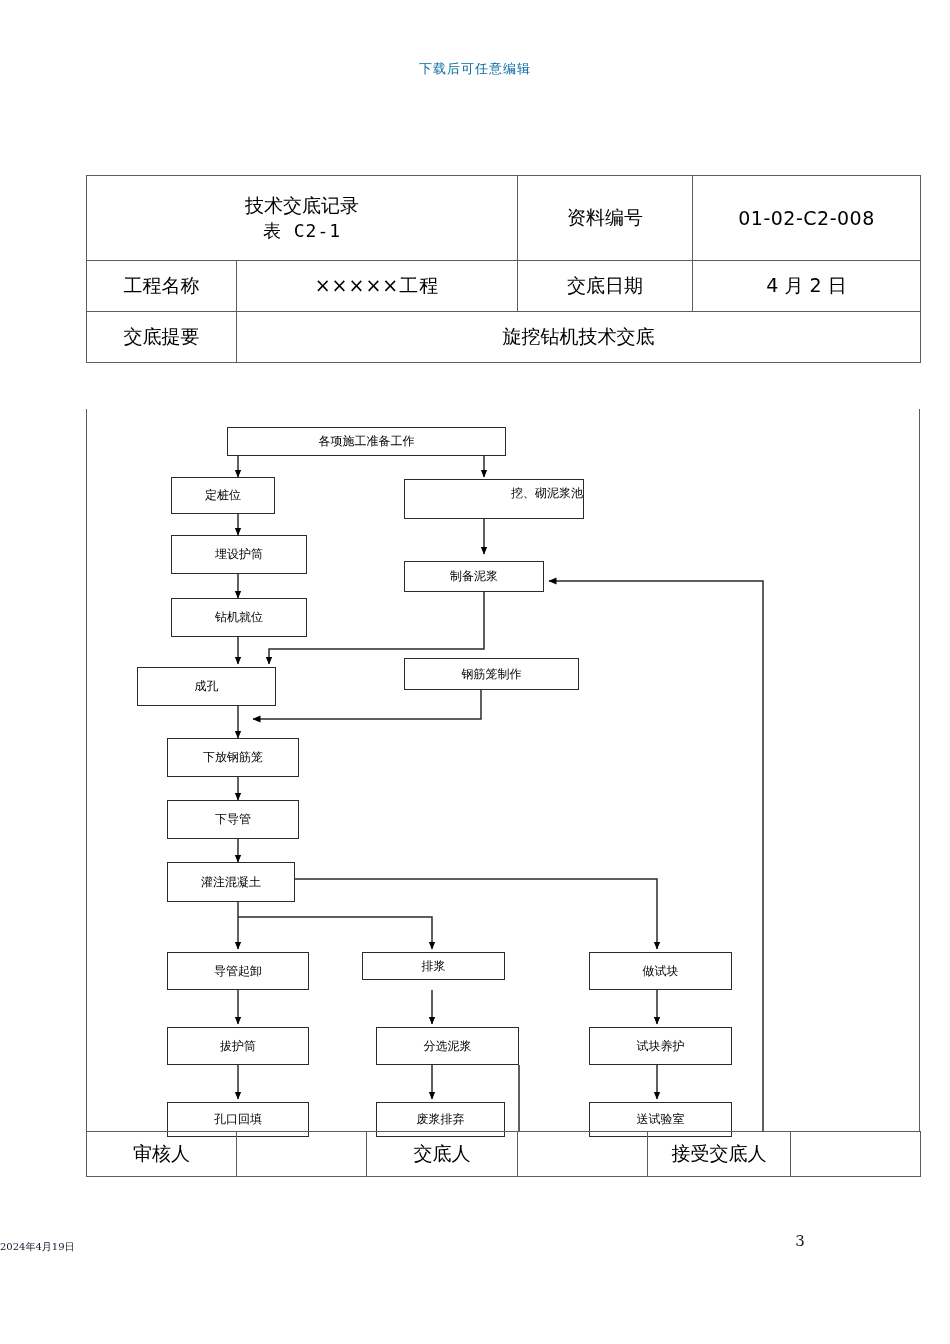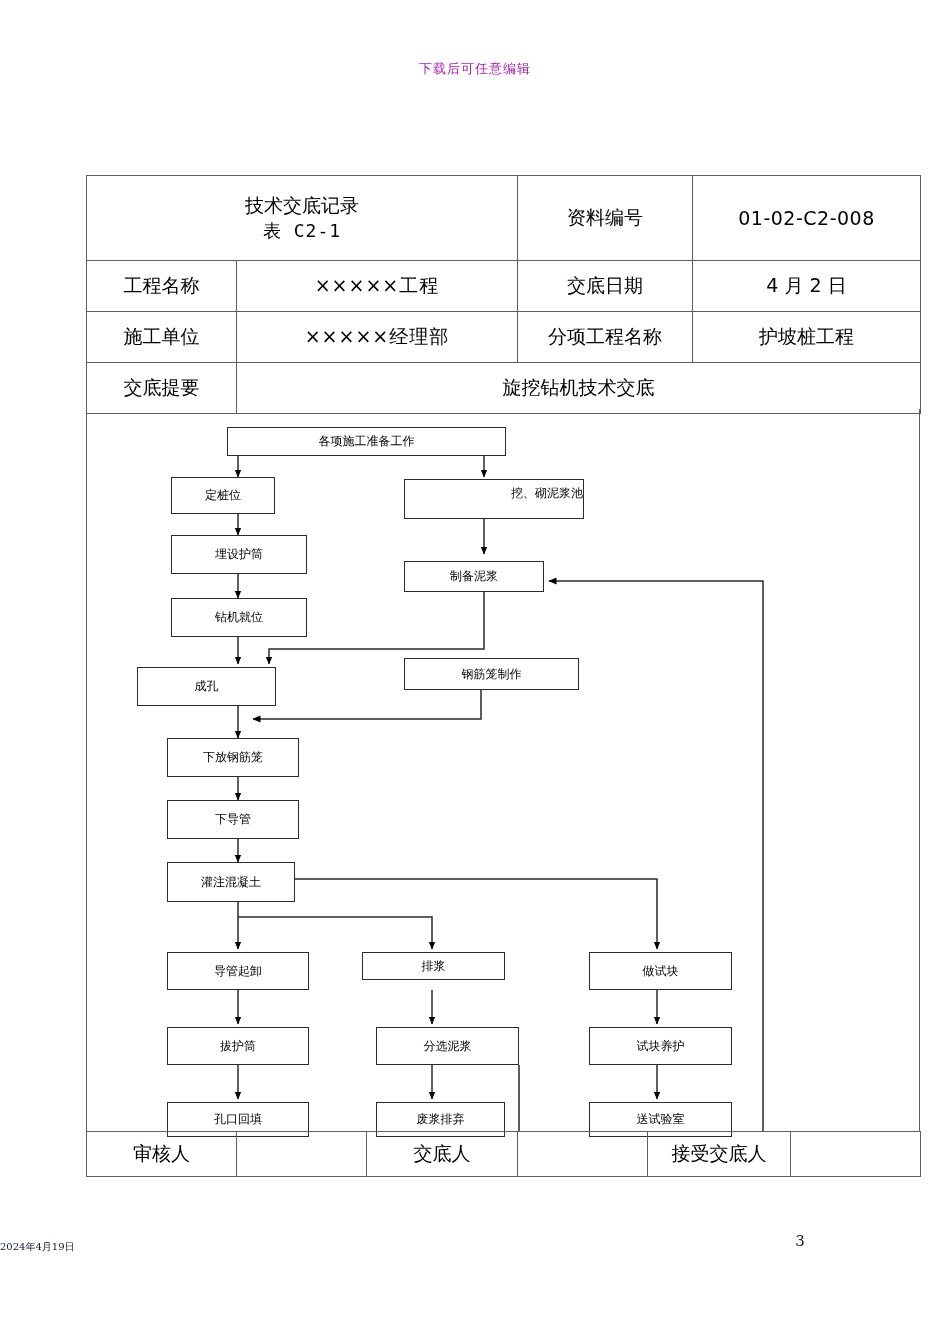--- a/index.html
+++ b/index.html
@@ -17,21 +17,21 @@
   }
 
   
   .page-header {
     position: absolute;
     top: 60px;
     left: 0;
     width: 950px;
     text-align: center;
     font-size: 13px;
-    color: #a21caf;
+    color: #0369a1;
     letter-spacing: 1px;
     font-family: "DejaVu Serif", "Liberation Serif", serif;
   }
   .page-footer-date {
     position: absolute;
     top: 1240px;
     left: 0;
     width: 950px;
     font-size: 10px;
     color: #0f172a;
@@ -150,26 +150,20 @@
       <td>资料编号</td>
       <td class="mono-code">01-02-C2-008</td>
     </tr>
     <tr class="row-std">
       <td>工程名称</td>
       <td class="spaced">×××××工程</td>
       <td>交底日期</td>
       <td>4 月 2 日</td>
     </tr>
     <tr class="row-std">
-      <td>施工单位</td>
-      <td class="spaced">×××××经理部</td>
-      <td>分项工程名称</td>
-      <td>护坡桩工程</td>
-    </tr>
-    <tr class="row-std">
       <td>交底提要</td>
       <td colspan="3">旋挖钻机技术交底</td>
     </tr>
   </tbody>
 </table>
 
 <div class="flow-area">
 
   <svg class="flow-svg" width="834" height="722">
     <defs>

